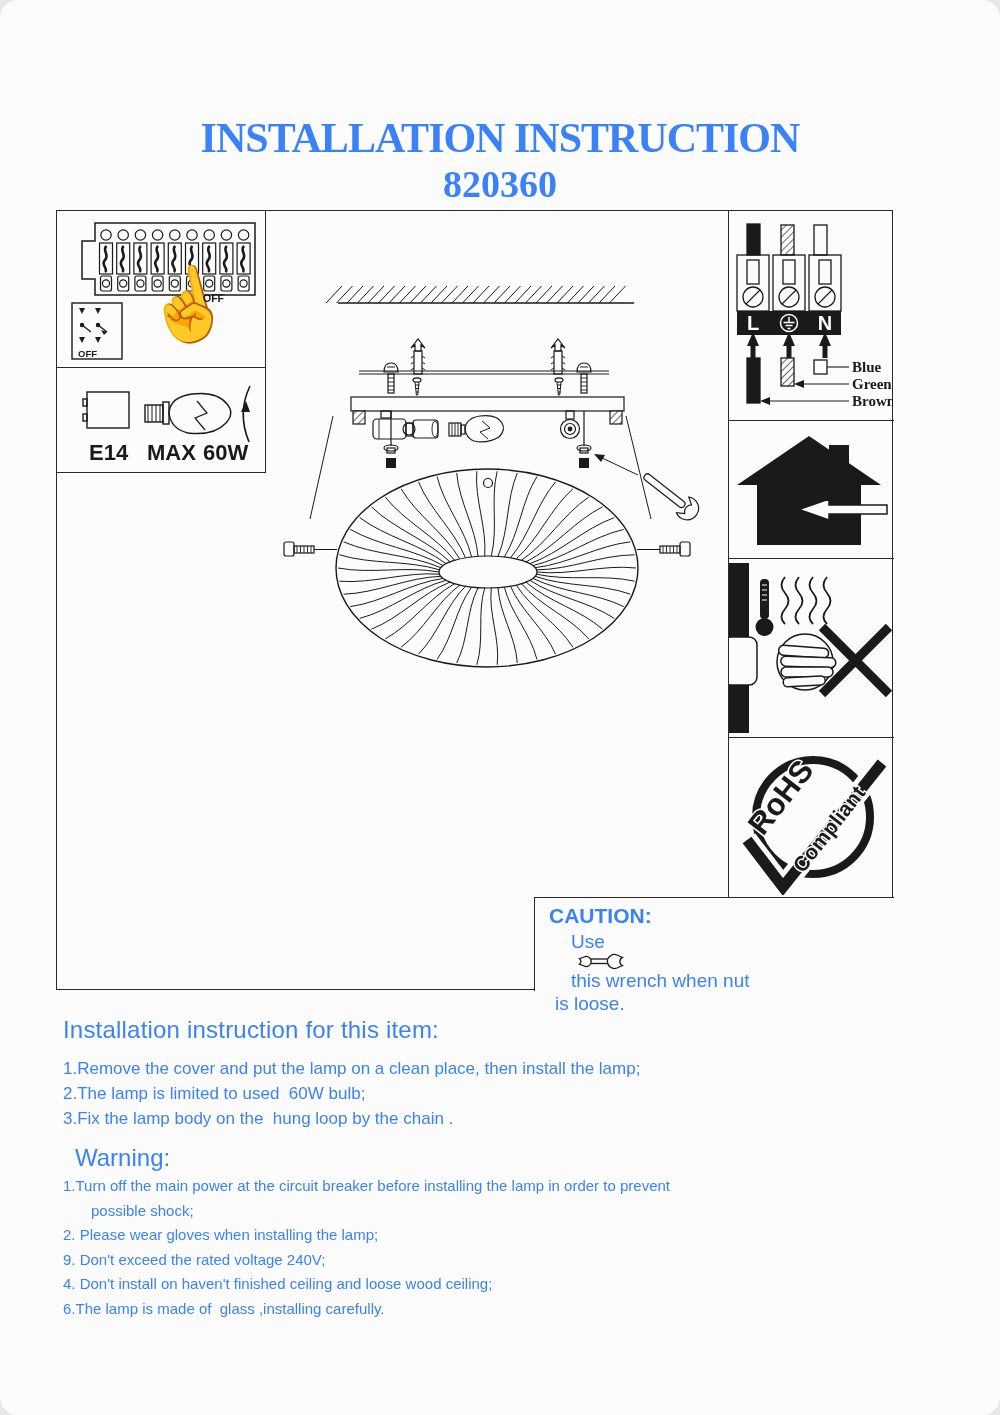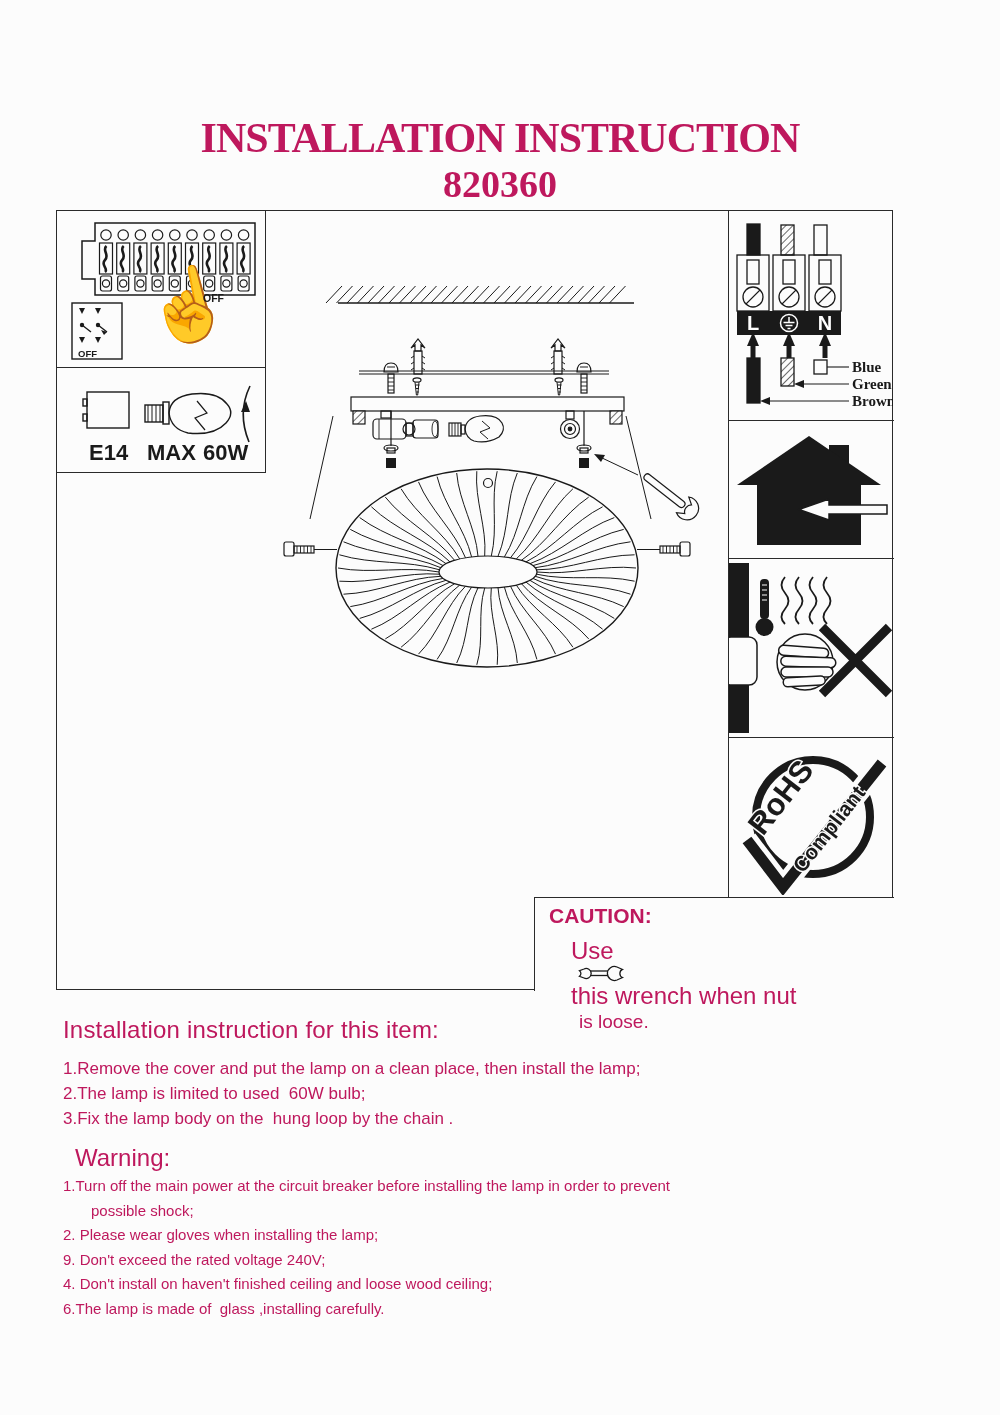--- a/index.html
+++ b/index.html
@@ -1,40 +1,40 @@
 <!DOCTYPE html>
 <html><head>
 <meta charset="utf-8">
 <style>
   html,body{margin:0;padding:0;background:#e8e8e8;}
   .page{position:relative;width:1000px;height:1415px;background:#fcfcfc;
-        font-family:"Liberation Sans",sans-serif;color:#be185d;overflow:hidden;margin:0 auto;}
+        font-family:"Liberation Sans",sans-serif;color:#3b82f6;overflow:hidden;margin:0 auto;border-radius:18px;}
   .title{position:absolute;top:114px;left:0;width:100%;text-align:center;
          font-family:"Liberation Serif","DejaVu Serif",serif;font-weight:700;
          font-size:42px;letter-spacing:-1px;}
   .model{position:absolute;top:162px;left:0;width:100%;text-align:center;
          font-family:"Liberation Serif","DejaVu Serif",serif;font-weight:700;font-size:38px;}
   .board{position:absolute;left:56px;top:210px;width:837px;height:780px;
          border:1.6px solid #2a2a2a;box-sizing:border-box;}
   .cell{position:absolute;box-sizing:border-box;}
   .cell-breaker{left:0;top:0;width:209px;height:157px;border-right:1.6px solid #2a2a2a;border-bottom:1.6px solid #2a2a2a;}
   .cell-e14{left:0;top:157px;width:209px;height:105px;border-right:1.6px solid #2a2a2a;border-bottom:1.6px solid #2a2a2a;}
   .cell-center{left:209px;top:0;width:462px;height:660px;}
   .rcol{left:671px;width:166px;border-left:1.6px solid #2a2a2a;}
   .cell-wiring{top:0;height:210px;border-bottom:1.6px solid #2a2a2a;}
   .cell-house{top:210px;height:138px;border-bottom:1.6px solid #2a2a2a;}
   .cell-hot{top:348px;height:179px;border-bottom:1.6px solid #2a2a2a;}
   .cell-rohs{top:527px;height:159px;}
   .cell-caution{left:477px;top:686px;width:360px;height:94px;
                 border-top:1.6px solid #2a2a2a;border-left:1.6px solid #2a2a2a;
                 background:#fcfcfc;z-index:5;padding:6px 0 0 14px;}
   .caution-heading{font-size:21px;font-weight:700;}
-  .caution-line{font-size:24px;margin-left:22px;margin-top:9px;white-space:pre;}
+  .caution-line{font-size:19px;margin-left:22px;margin-top:3px;white-space:pre;}
   .caution-line svg{vertical-align:-3px;margin:0 4px 0 1px;}
-  .caution-line2{font-size:19px;margin-left:30px;margin-top:1px;}
+  .caution-line2{font-size:19px;margin-left:6px;margin-top:1px;}
   svg{display:block;}
   svg text{font-family:"Liberation Sans",sans-serif;}
   .serif-label{font-family:"Liberation Serif","DejaVu Serif",serif;font-weight:700;}
   #shade-lines path,#ceiling-hatch{fill:none;stroke:#1a1a1a;stroke-width:1;}
   .install{position:absolute;left:63px;top:1016px;width:932px;}
   .install h2{margin:0 0 12px 0;font-size:24px;font-weight:400;letter-spacing:0.2px;}
   .tline{font-size:17px;line-height:25px;white-space:pre-wrap;}
   .warn{position:absolute;left:63px;top:1144px;width:932px;}
   .warn h2{margin:0 0 2px 12px;font-size:24px;font-weight:400;}
   .wline{font-size:15px;line-height:24.5px;white-space:pre-wrap;}

